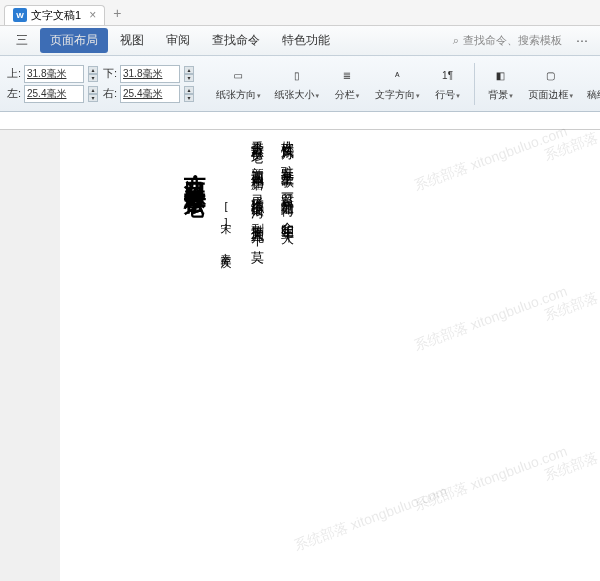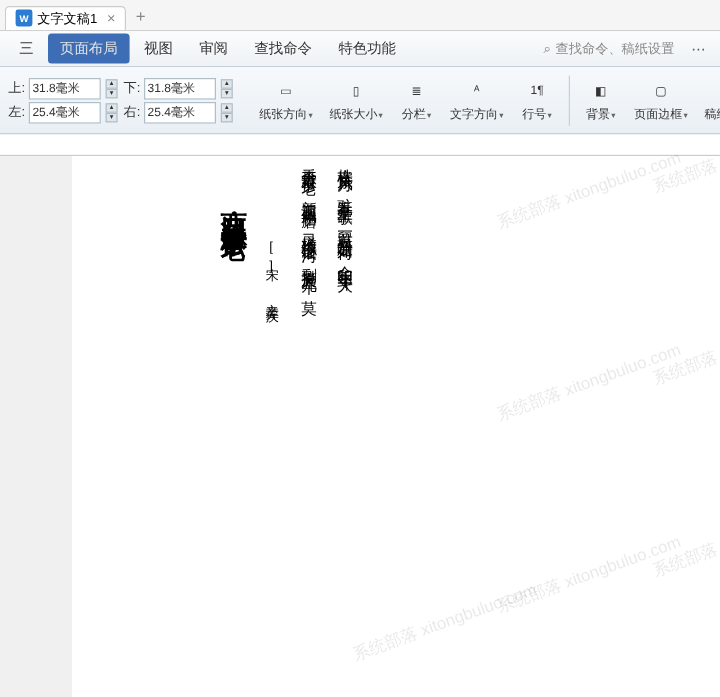--- a/index.html
+++ b/index.html
@@ -15,21 +15,21 @@
 .menu-item { padding: 4px 10px; color: #333; font-size: 12px; border-radius: 3px; }
 .menu-item.active { background: #3d6db5; color: #e5e5e5; }
 .menu-sep { flex: 1; }
 .search-box { display: flex; align-items: center; gap: 4px; color: #888; font-size: 11px; padding: 2px 6px; border-radius: 10px; }
 .menu-more { padding: 2px 6px; color: #555; }
 
 .ribbon { height: 56px; background: linear-gradient(#f6f9fc, #e9eff4); border-bottom: 1px solid #b8c5d0; display: flex; align-items: center; padding: 4px 6px; gap: 4px; }
 .margin-box { display: flex; flex-direction: column; gap: 2px; font-size: 11px; color: #333; }
 .margin-row { display: flex; align-items: center; gap: 2px; }
 .margin-label { width: 16px; text-align: center; }
-.spin-input { width: 60px; height: 18px; border: 1px solid #b0bec8; background: #fff; font-size: 10px; padding: 0 2px; display: flex; align-items: center; }
+.spin-input { width: 60px; height: 18px; border: 1px solid #b0bec8; background: #fff; font-size: 10px; padding: 0 2px; display: flex; align-items: center; text-decoration: underline; }
 .spin-btns { display: inline-flex; flex-direction: column; margin-left: 2px; }
 .spin-btn { width: 10px; height: 8px; font-size: 6px; line-height: 6px; background: #e0e6ea; border: 1px solid #b0bec8; text-align: center; }
 .rib-divider { width: 1px; height: 42px; background: #c5d0da; margin: 0 4px; }
 .rib-btn { display: flex; flex-direction: column; align-items: center; gap: 2px; padding: 2px 6px; font-size: 10px; color: #333; min-width: 40px; }
 .rib-icon { width: 20px; height: 20px; display: flex; align-items: center; justify-content: center; }
 .rib-label { white-space: nowrap; }
 .dropdown-arrow { font-size: 7px; color: #666; margin-left: 1px; }
 
 .document-area { position: absolute; top: 112px; left: 0; right: 0; bottom: 0; background: #f0f0f0; overflow: hidden; }
 .ruler { height: 18px; background: #fff; border-bottom: 1px solid #ccc; }
@@ -58,21 +58,21 @@
 <div class="menubar">
   <span class="menu-item">三</span>
   <span class="menu-item active">页面布局</span>
   <span class="menu-item">视图</span>
   <span class="menu-item">审阅</span>
   <span class="menu-item">查找命令</span>
   <span class="menu-item">特色功能</span>
   <span class="menu-sep"></span>
   <span class="search-box">
     <span>⌕</span>
-    <span>查找命令、稿纸设置</span>
+    <span>查找命令、搜索模板</span>
   </span>
   <span class="menu-more">⋯</span>
 </div>
 
 <div class="ribbon">
   <div class="margin-box">
     <div class="margin-row">
       <span class="margin-label">上:</span>
       <span class="spin-input">31.8毫米</span>
       <span class="spin-btns">

